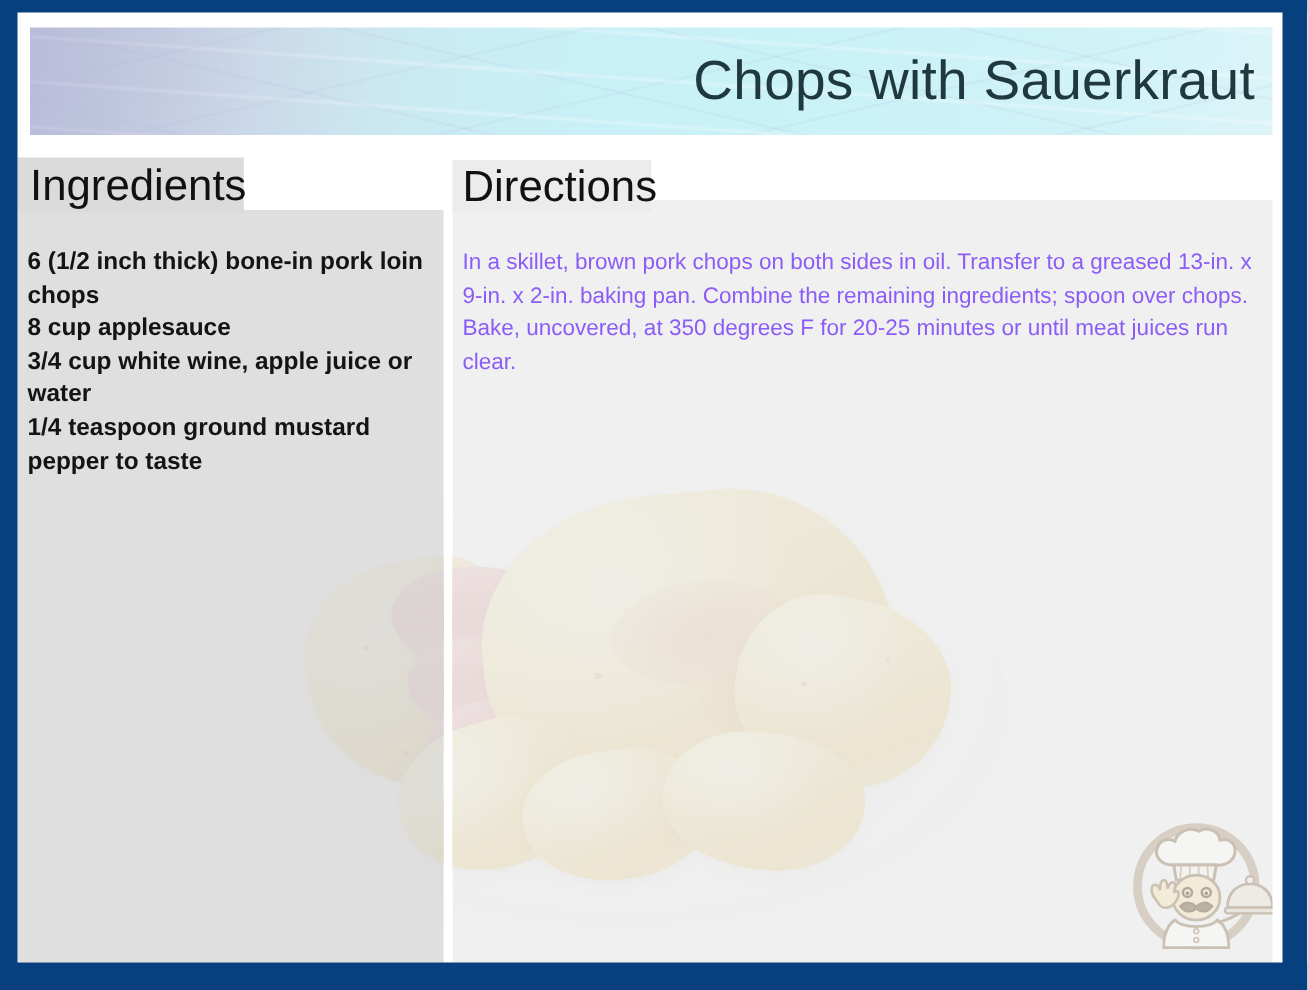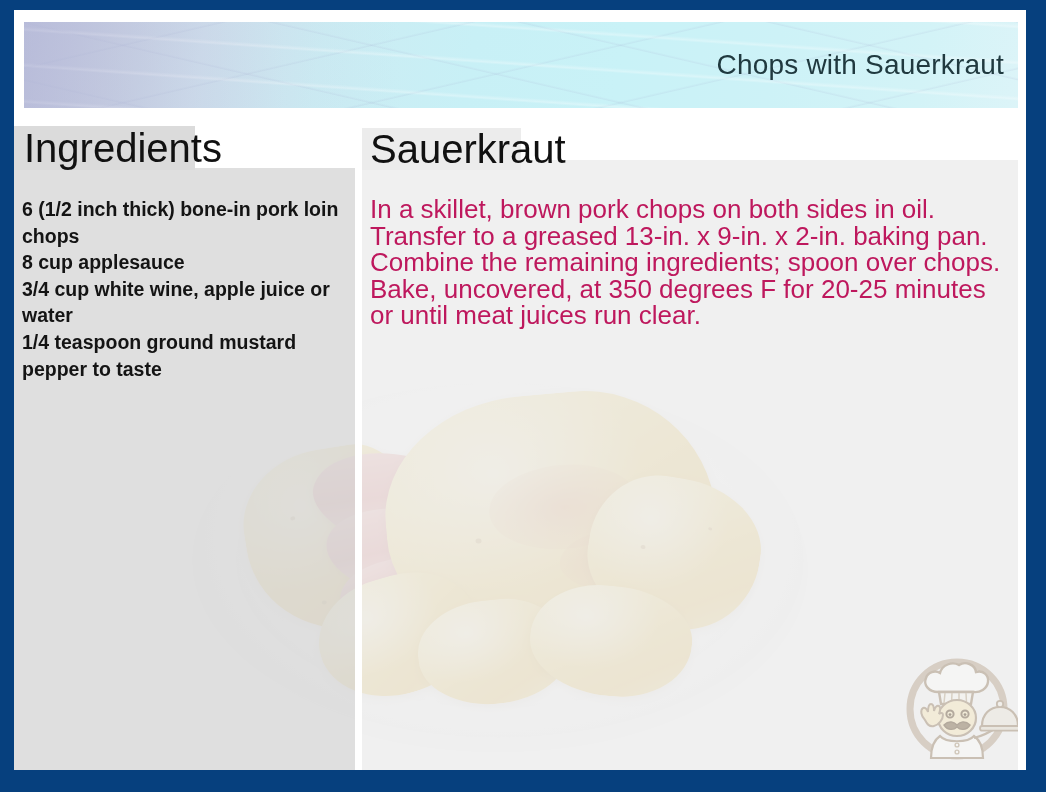--- a/index.html
+++ b/index.html
@@ -96,21 +96,21 @@
       rgba(176,180,214,0.28) 14%,
       rgba(176,180,214,0.08) 26%,
       rgba(176,180,214,0.00) 38%);
     pointer-events: none;
   }
   #banner-title {
     position: absolute;
     right: 14px;
     top: 50%;
     transform: translateY(-50%);
-    font-size: 28px;
+    font-size: 44px;
     line-height: 1.05;
     color: #20393f;
     white-space: nowrap;
     text-align: right;
     letter-spacing: 0.2px;
   }
 
   
   #photo-layer {
     position: absolute;
@@ -219,21 +219,21 @@
   }
   #tab-directions {
     left: 362px;
     top: 128px;
     width: 159px;
     height: 42px;
     background: #ececec;
     padding-left: 8px;
   }
   .tab-label {
-    font-size: 40px;
+    font-size: 35px;
     color: #111111;
     line-height: 1;
     white-space: nowrap;
   }
 
   
   .panel-body {
     position: absolute;
     box-sizing: border-box;
   }
@@ -246,23 +246,23 @@
     color: #141414;
     font-weight: bold;
   }
   #ingredients-list .ing-line {
     white-space: normal;
   }
   #directions-text {
     left: 370px;
     top: 196px;
     width: 632px;
-    font-size: 26px;
+    font-size: 18px;
     line-height: 26.6px;
-    color: #be185d;
+    color: #8b5cf6;
   }
 
   
   #panel-seam {
     position: absolute;
     left: 355px;
     top: 160px;
     width: 7px;
     height: 610px;
     background: #ffffff;
@@ -334,21 +334,21 @@
   </div>
 
   <div class="panel" id="panel-directions"></div>
   <div class="panel" id="panel-ingredients"></div>
   <div id="panel-seam"></div>
 
   <div class="tab" id="tab-ingredients" style="background: rgb(219, 219, 219);">
     <span class="tab-label">Ingredients</span>
   </div>
   <div class="tab" id="tab-directions" style="background: rgb(236, 236, 236);">
-    <span class="tab-label">Sauerkraut</span>
+    <span class="tab-label">Directions</span>
   </div>
 
   <div class="panel-body" id="ingredients-list">
       <div class="ing-line">6 (1/2 inch thick) bone-in pork loin chops</div>
       <div class="ing-line">8 cup applesauce</div>
       <div class="ing-line">3/4 cup white wine, apple juice or water</div>
       <div class="ing-line">1/4 teaspoon ground mustard</div>
       <div class="ing-line">pepper to taste</div>
     </div>
 

